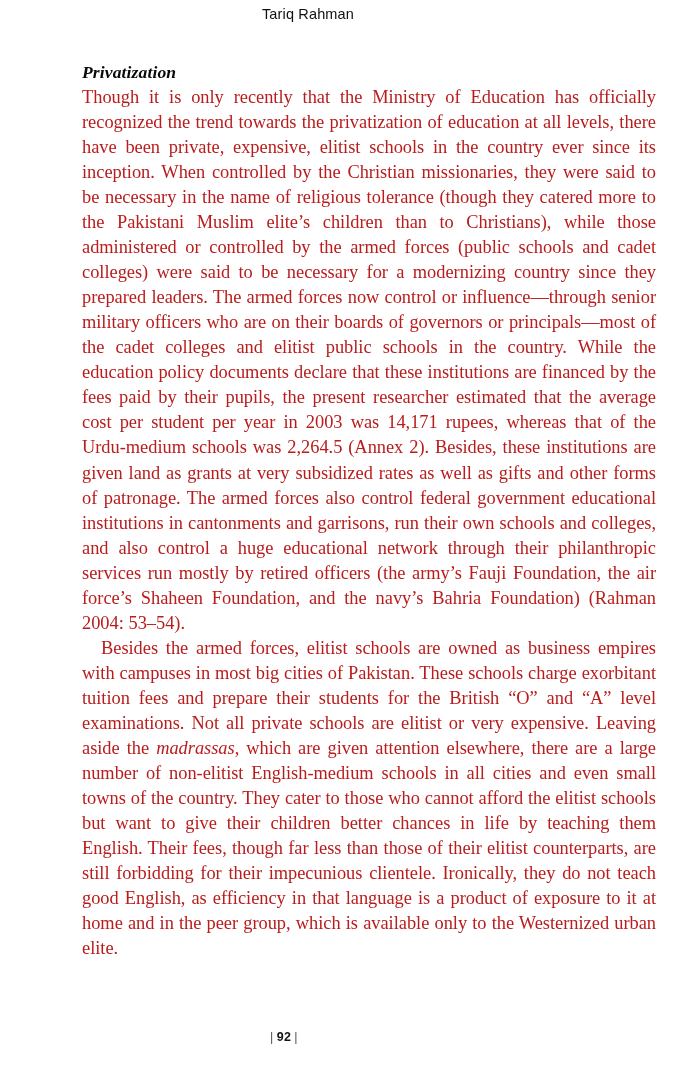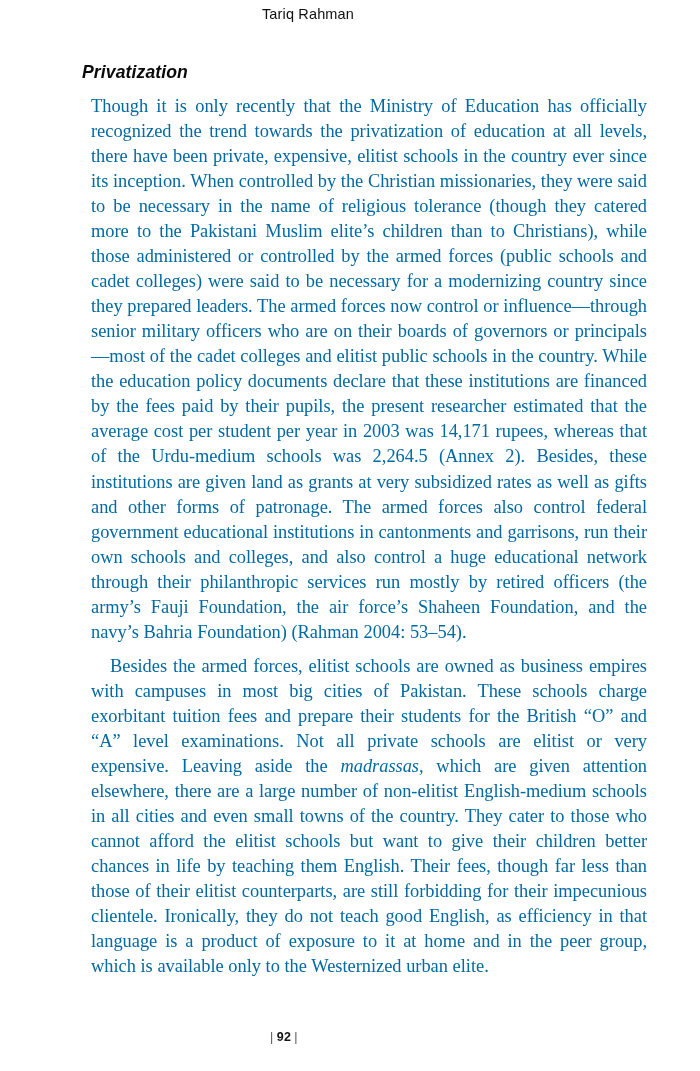--- a/index.html
+++ b/index.html
@@ -40,39 +40,39 @@
 
   
   .text-block {
     position: absolute;
     left: 82px;
     top: 60px;
     width: 574px;
   }
 
   .section-heading {
-    font-family: Liberation Sans, sans-serif;
+    font-family: Liberation Serif, serif;
     font-weight: bold;
     font-style: italic;
     font-size: 17.6px;
     line-height: 24.8px;
     margin: 0 0 0 0;
     letter-spacing: 0.1px;
     color: #0a0a0a;
   }
 
   p.body-par {
-    margin: 9px;
+    margin: 0;
     font-size: 18.4px;
     line-height: 25.05px;
     text-align: justify;
     text-justify: inter-word;
     word-spacing: 0.1px;
     letter-spacing: -0.02px;
-    color: #0369a1;
+    color: #b91c1c;
     -webkit-hyphens: none;
     hyphens: none;
   }
 
   p.body-par.indent {
     text-indent: 19px;
   }
 
   em.ital {
   }

